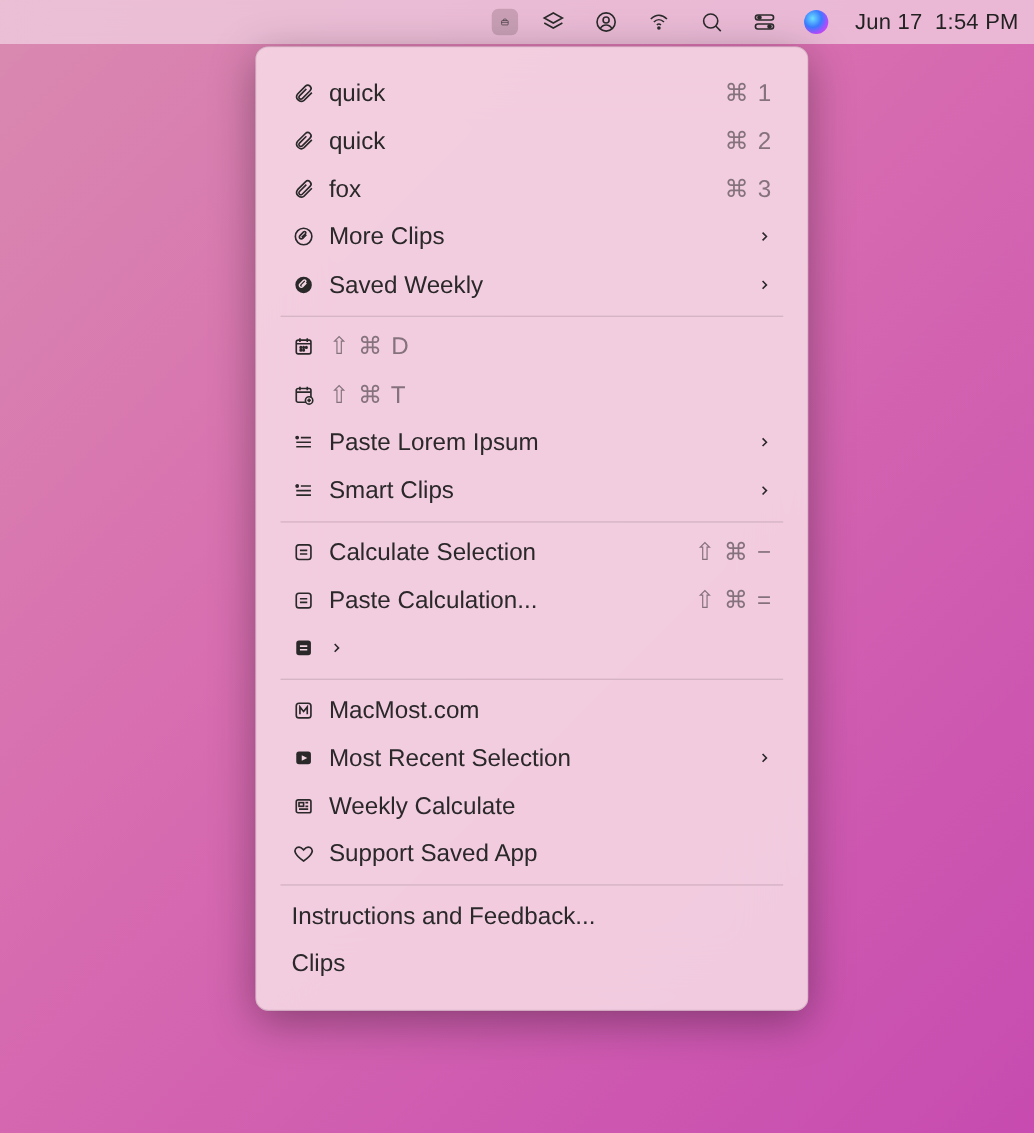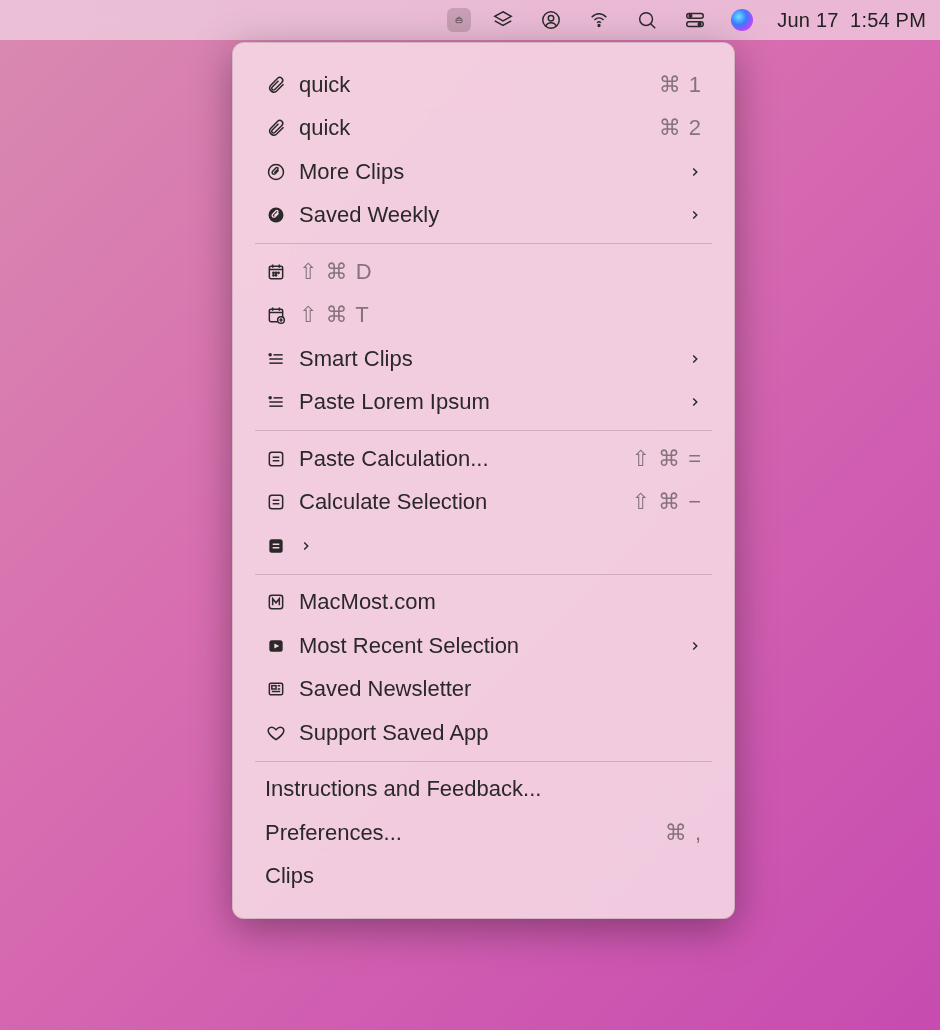--- a/index.html
+++ b/index.html
@@ -142,20 +142,29 @@
         <svg viewBox="0 0 24 24" stroke="#2a2829" stroke-width="1.8" fill="none">
           <path d="M21 11l-8.5 8.5a5 5 0 0 1-7-7L14 4a3.5 3.5 0 0 1 5 5l-8.5 8.5a2 2 0 0 1-3-3L15 7"></path>
         </svg>
       </span>
       <span class="mi-label">quick</span>
       <span class="mi-short">⌘ 2</span>
     </div>
     <div class="menu-item">
       <span class="mi-icon">
         <svg viewBox="0 0 24 24" stroke="#2a2829" stroke-width="1.8" fill="none">
+          <path d="M21 11l-8.5 8.5a5 5 0 0 1-7-7L14 4a3.5 3.5 0 0 1 5 5l-8.5 8.5a2 2 0 0 1-3-3L15 7"></path>
+        </svg>
+      </span>
+      <span class="mi-label">fox</span>
+      <span class="mi-short">⌘ 3</span>
+    </div>
+    <div class="menu-item">
+      <span class="mi-icon">
+        <svg viewBox="0 0 24 24" stroke="#2a2829" stroke-width="1.8" fill="none">
           <circle cx="12" cy="12" r="9"></circle>
           <path d="M15 10l-4 4a2 2 0 0 1-3-3l4-4a1.4 1.4 0 0 1 2 2l-4 4"></path>
         </svg>
       </span>
       <span class="mi-label">More Clips</span>
       <span class="chev"><svg viewBox="0 0 24 24">
           <path d="M9 6l6 6-6 6"></path>
         </svg></span>
     </div>
     <div class="menu-item">
@@ -200,59 +209,59 @@
     </div>
     <div class="menu-item">
       <span class="mi-icon">
         <svg viewBox="0 0 24 24" stroke="#2a2829" stroke-width="1.8" fill="none">
           <circle cx="5" cy="7" r="1.2" fill="#2a2829"></circle>
           <path d="M9 7h11"></path>
           <path d="M4 12h16"></path>
           <path d="M4 17h16"></path>
         </svg>
       </span>
-      <span class="mi-label">Smart Clips</span>
+      <span class="mi-label">Paste Lorem Ipsum</span>
       <span class="chev"><svg viewBox="0 0 24 24">
           <path d="M9 6l6 6-6 6"></path>
         </svg></span>
     </div>
     <div class="menu-item">
       <span class="mi-icon">
         <svg viewBox="0 0 24 24" stroke="#2a2829" stroke-width="1.8" fill="none">
           <circle cx="5" cy="7" r="1.2" fill="#2a2829"></circle>
           <path d="M9 7h11"></path>
           <path d="M4 12h16"></path>
           <path d="M4 17h16"></path>
         </svg>
       </span>
-      <span class="mi-label">Paste Lorem Ipsum</span>
+      <span class="mi-label">Smart Clips</span>
       <span class="chev"><svg viewBox="0 0 24 24">
           <path d="M9 6l6 6-6 6"></path>
         </svg></span>
     </div>
     <div class="menu-sep"></div>
     <div class="menu-item">
       <span class="mi-icon">
         <svg viewBox="0 0 24 24" stroke="#2a2829" stroke-width="1.8" fill="none">
           <rect x="4" y="4" width="16" height="16" rx="3"></rect>
           <path d="M8 10h8M8 14h8"></path>
         </svg>
       </span>
+      <span class="mi-label">Calculate Selection</span>
+      <span class="mi-short">⇧ ⌘ −</span>
+    </div>
+    <div class="menu-item">
+      <span class="mi-icon">
+        <svg viewBox="0 0 24 24" stroke="#2a2829" stroke-width="1.8" fill="none">
+          <rect x="4" y="4" width="16" height="16" rx="3"></rect>
+          <path d="M8 10h8M8 14h8"></path>
+        </svg>
+      </span>
       <span class="mi-label">Paste Calculation...</span>
       <span class="mi-short">⇧ ⌘ =</span>
-    </div>
-    <div class="menu-item">
-      <span class="mi-icon">
-        <svg viewBox="0 0 24 24" stroke="#2a2829" stroke-width="1.8" fill="none">
-          <rect x="4" y="4" width="16" height="16" rx="3"></rect>
-          <path d="M8 10h8M8 14h8"></path>
-        </svg>
-      </span>
-      <span class="mi-label">Calculate Selection</span>
-      <span class="mi-short">⇧ ⌘ −</span>
     </div>
     <div class="menu-item">
       <span class="mi-icon">
         <svg viewBox="0 0 24 24">
           <rect x="4" y="4" width="16" height="16" rx="3" fill="#2a2829"></rect>
           <path d="M8 10h8M8 14h8" stroke="#f4d6e3" stroke-width="1.8"></path>
         </svg>
       </span>
       <span class="chev"><svg viewBox="0 0 24 24">
           <path d="M9 6l6 6-6 6"></path>
@@ -281,34 +290,30 @@
         </svg></span>
     </div>
     <div class="menu-item">
       <span class="mi-icon">
         <svg viewBox="0 0 24 24" stroke="#2a2829" stroke-width="1.8" fill="none">
           <rect x="4" y="5" width="16" height="14" rx="2"></rect>
           <rect x="7" y="8" width="5" height="4"></rect>
           <path d="M14 8h3M14 12h3M7 15h10"></path>
         </svg>
       </span>
-      <span class="mi-label">Saved Newsletter</span>
+      <span class="mi-label">Weekly Calculate</span>
     </div>
     <div class="menu-item">
       <span class="mi-icon">
         <svg viewBox="0 0 24 24" stroke="#2a2829" stroke-width="1.8" fill="none">
           <path d="M12 20s-7-4.5-9-9c-1.3-3 .7-6 4-6 2 0 3.3 1.2 5 3 1.7-1.8 3-3 5-3 3.3 0 5.3 3 4 6-2 4.5-9 9-9 9z"></path>
         </svg>
       </span>
       <span class="mi-label">Support Saved App</span>
     </div>
     <div class="menu-sep"></div>
     <div class="menu-item noicon">
       <span class="mi-label">Instructions and Feedback...</span>
     </div>
     <div class="menu-item noicon">
-      <span class="mi-label">Preferences...</span>
-      <span class="mi-short">⌘ ,</span>
-    </div>
-    <div class="menu-item noicon">
       <span class="mi-label">Clips</span>
     </div>
   </div>
 
 </body></html>

